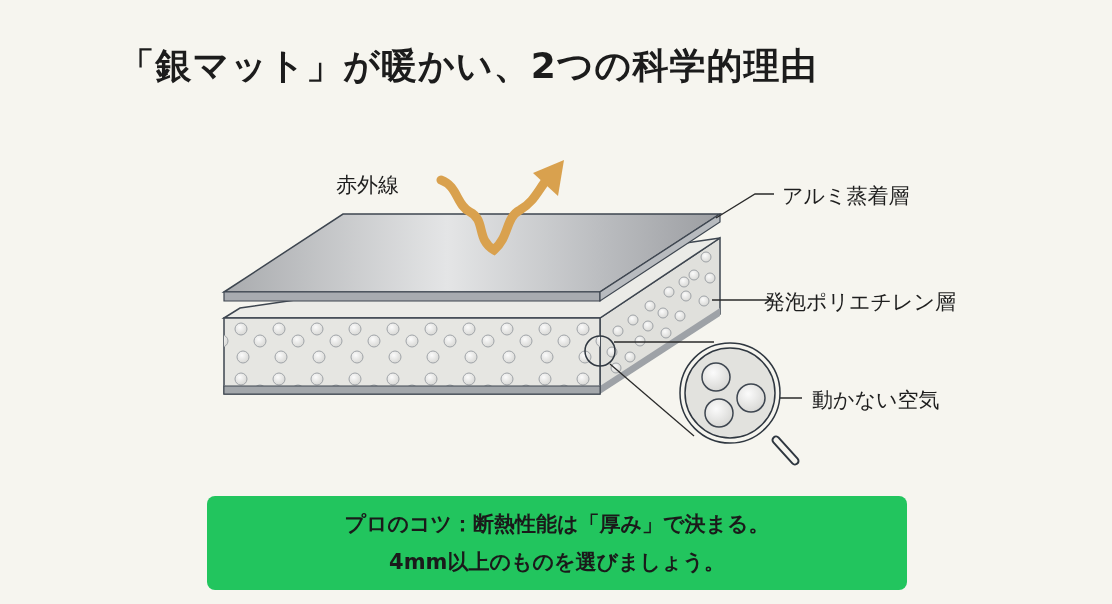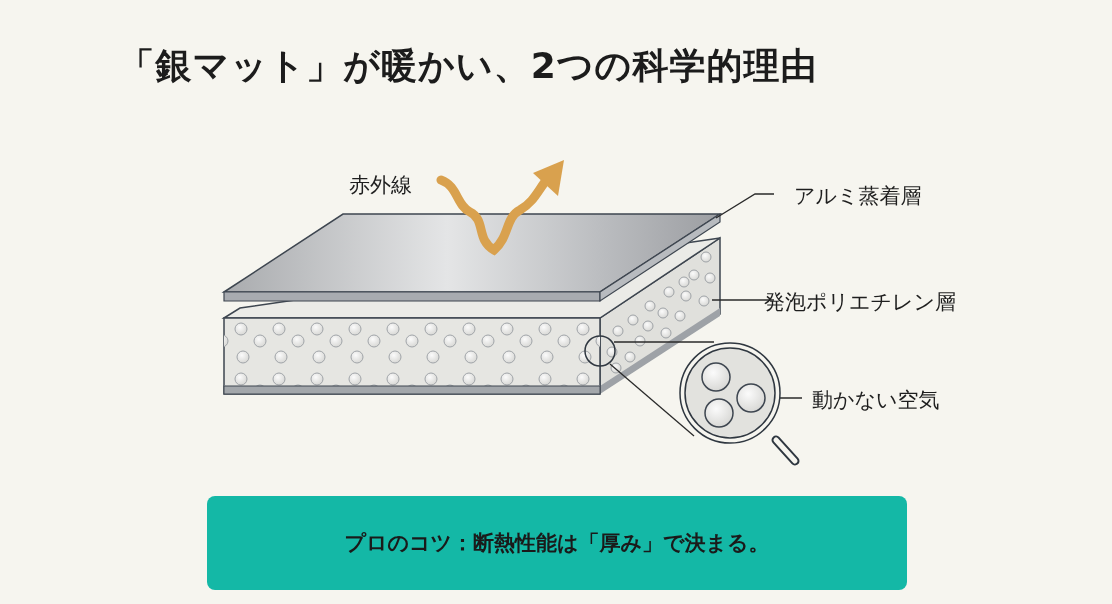--- a/index.html
+++ b/index.html
@@ -14,21 +14,21 @@
     position: absolute; left: 0; top: 42px; width: 936px;
     text-align: center; font-size: 36px; font-weight: bold;
     letter-spacing: 1px; color: #1c1c1c;
   }
   .diagram { position: absolute; left: 0; top: 0; width: 1112px; height: 604px; }
   .label {
     position: absolute; font-size: 21px; color: #1e1e1e; white-space: nowrap;
   }
   .tip-box {
     position: absolute; left: 207px; top: 496px; width: 700px; height: 94px;
-    background: #14b8a6; border-radius: 8px;
+    background: #22c55e; border-radius: 8px;
     display: flex; flex-direction: column; align-items: center; justify-content: center;
     font-size: 21px; font-weight: bold; color: #1a1a1a; line-height: 38px;
   }
 </style>
 </head>
 <body>
 
 <div class="title">「銀マット」が暖かい、2つの科学的理由</div>
 
 <svg class="diagram" viewBox="0 0 1112 604" xmlns="http://www.w3.org/2000/svg">
@@ -109,20 +109,21 @@
     <circle cx="730" cy="393" r="50" fill="#f6f5ef" stroke="#2f3740" stroke-width="1.5"></circle>
     <circle cx="730" cy="393" r="45" fill="#e2e2de" stroke="#2f3740" stroke-width="1.5"></circle>
     <g fill="url(#bub)" stroke="#3e4650" stroke-width="1.5">
       <circle cx="716" cy="377" r="14"></circle>
       <circle cx="751" cy="398" r="14"></circle>
       <circle cx="719" cy="413" r="14"></circle>
     </g>
   </g>
 </svg>
 
-<div class="label" style="left:349px; top:171px;">赤外線</div>
-<div class="label" style="left:782px; top:182px;margin-left:12px;">アルミ蒸着層</div>
+<div class="label" style="left:336px; top:171px;">赤外線</div>
+<div class="label" style="left:782px; top:182px;">アルミ蒸着層</div>
 <div class="label" style="left:764px; top:288px;">発泡ポリエチレン層</div>
 <div class="label" style="left:812px; top:386px;">動かない空気</div>
 
 <div class="tip-box">
   <div>プロのコツ：断熱性能は「厚み」で決まる。</div>
+  <div>4mm以上のものを選びましょう。</div>
 </div>
 
 </body></html>

